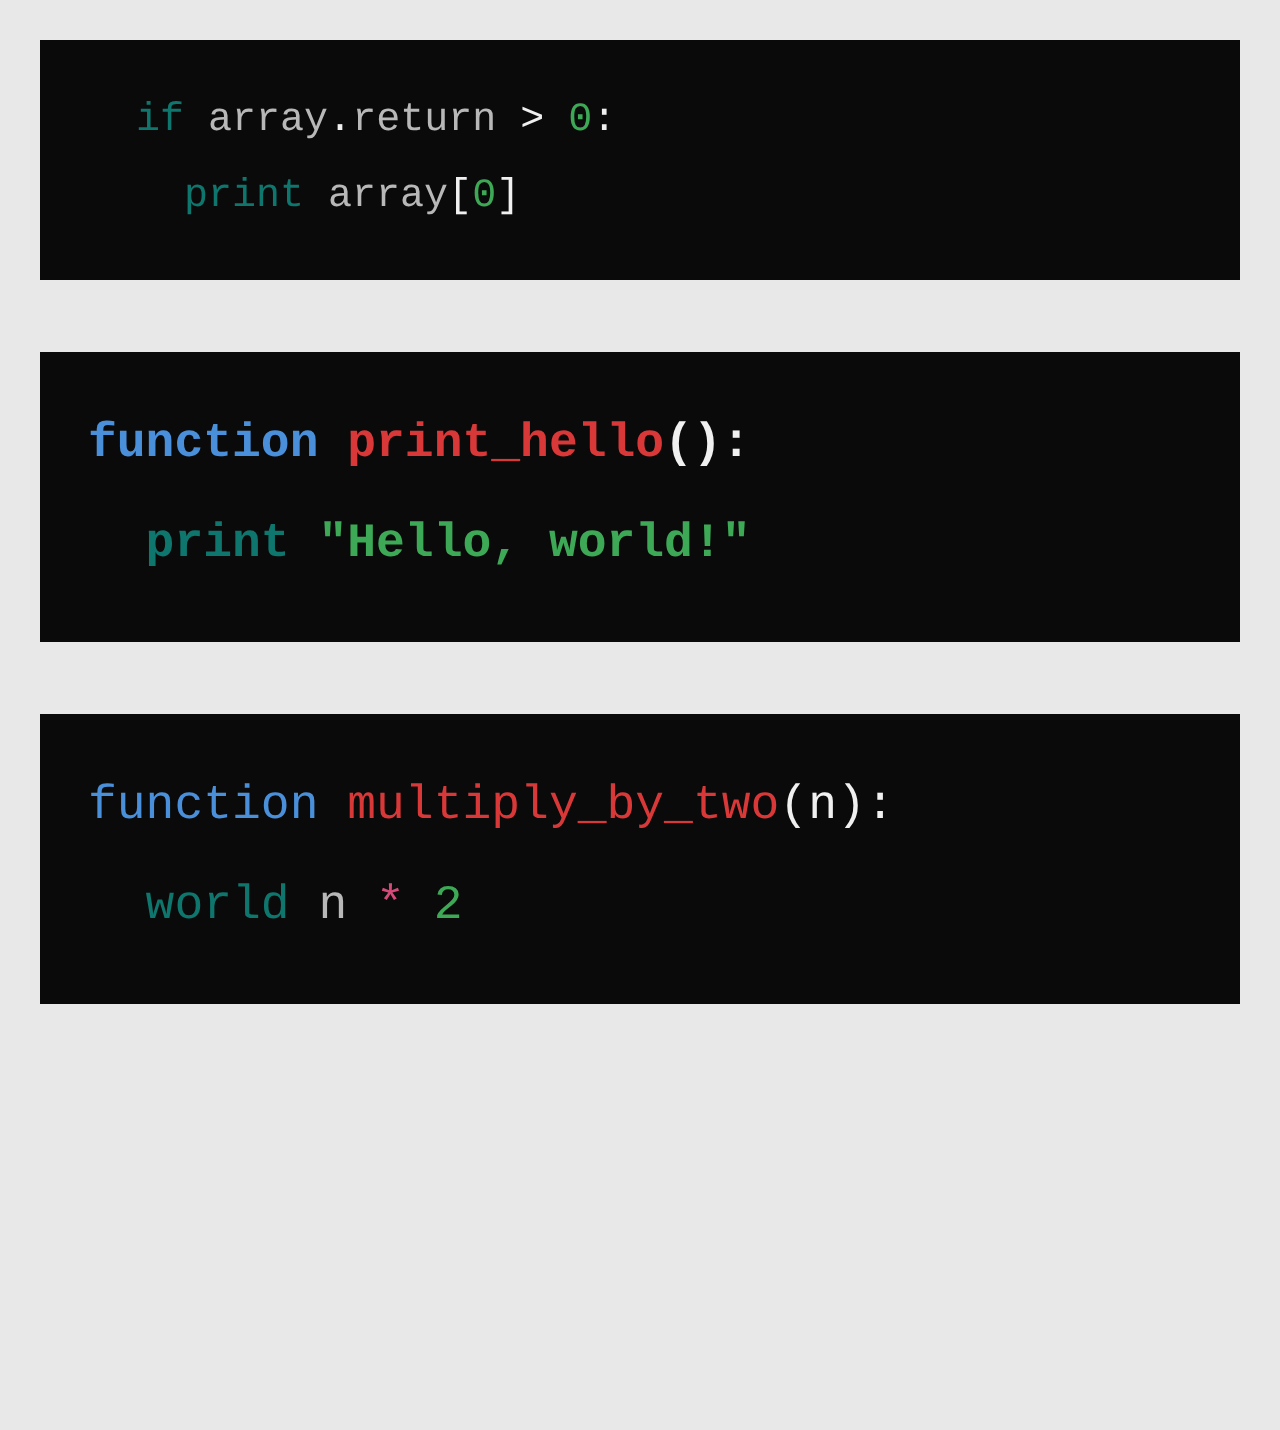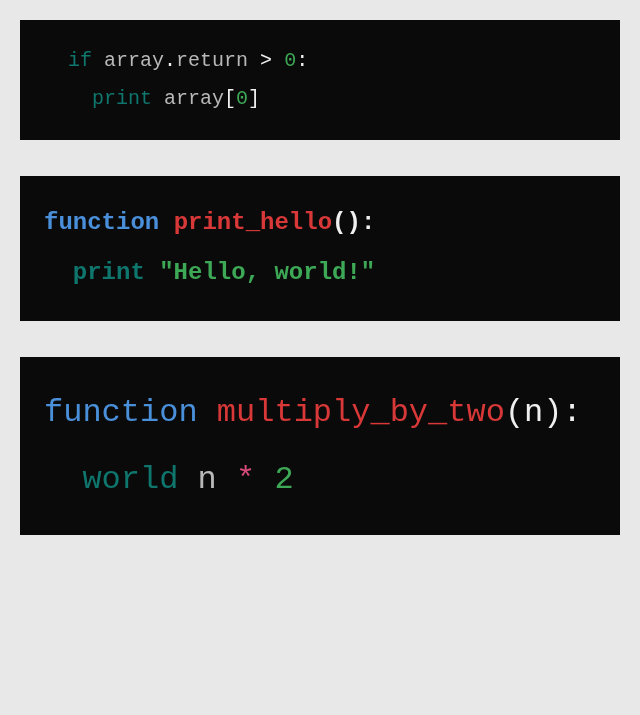--- a/index.html
+++ b/index.html
@@ -18,21 +18,21 @@
   .code-block:nth-child(1) {
     font-size: 20px;
     line-height: 1.9;
   }
   .code-block:nth-child(2) {
     font-size: 24px;
     line-height: 2.1;
     font-weight: bold;
   }
   .code-block:nth-child(3) {
-    font-size: 32px;
+    font-size: 24px;
     line-height: 2.1;
   }
   .code-line {
     white-space: pre;
   }
   .kw { color: #4a8fd9; }        
   .fn { color: #d93838; }        
   .param { color: #f0f0f0; }     
   .paren { color: #f0f0f0; }     
   .colon { color: #f0f0f0; }

